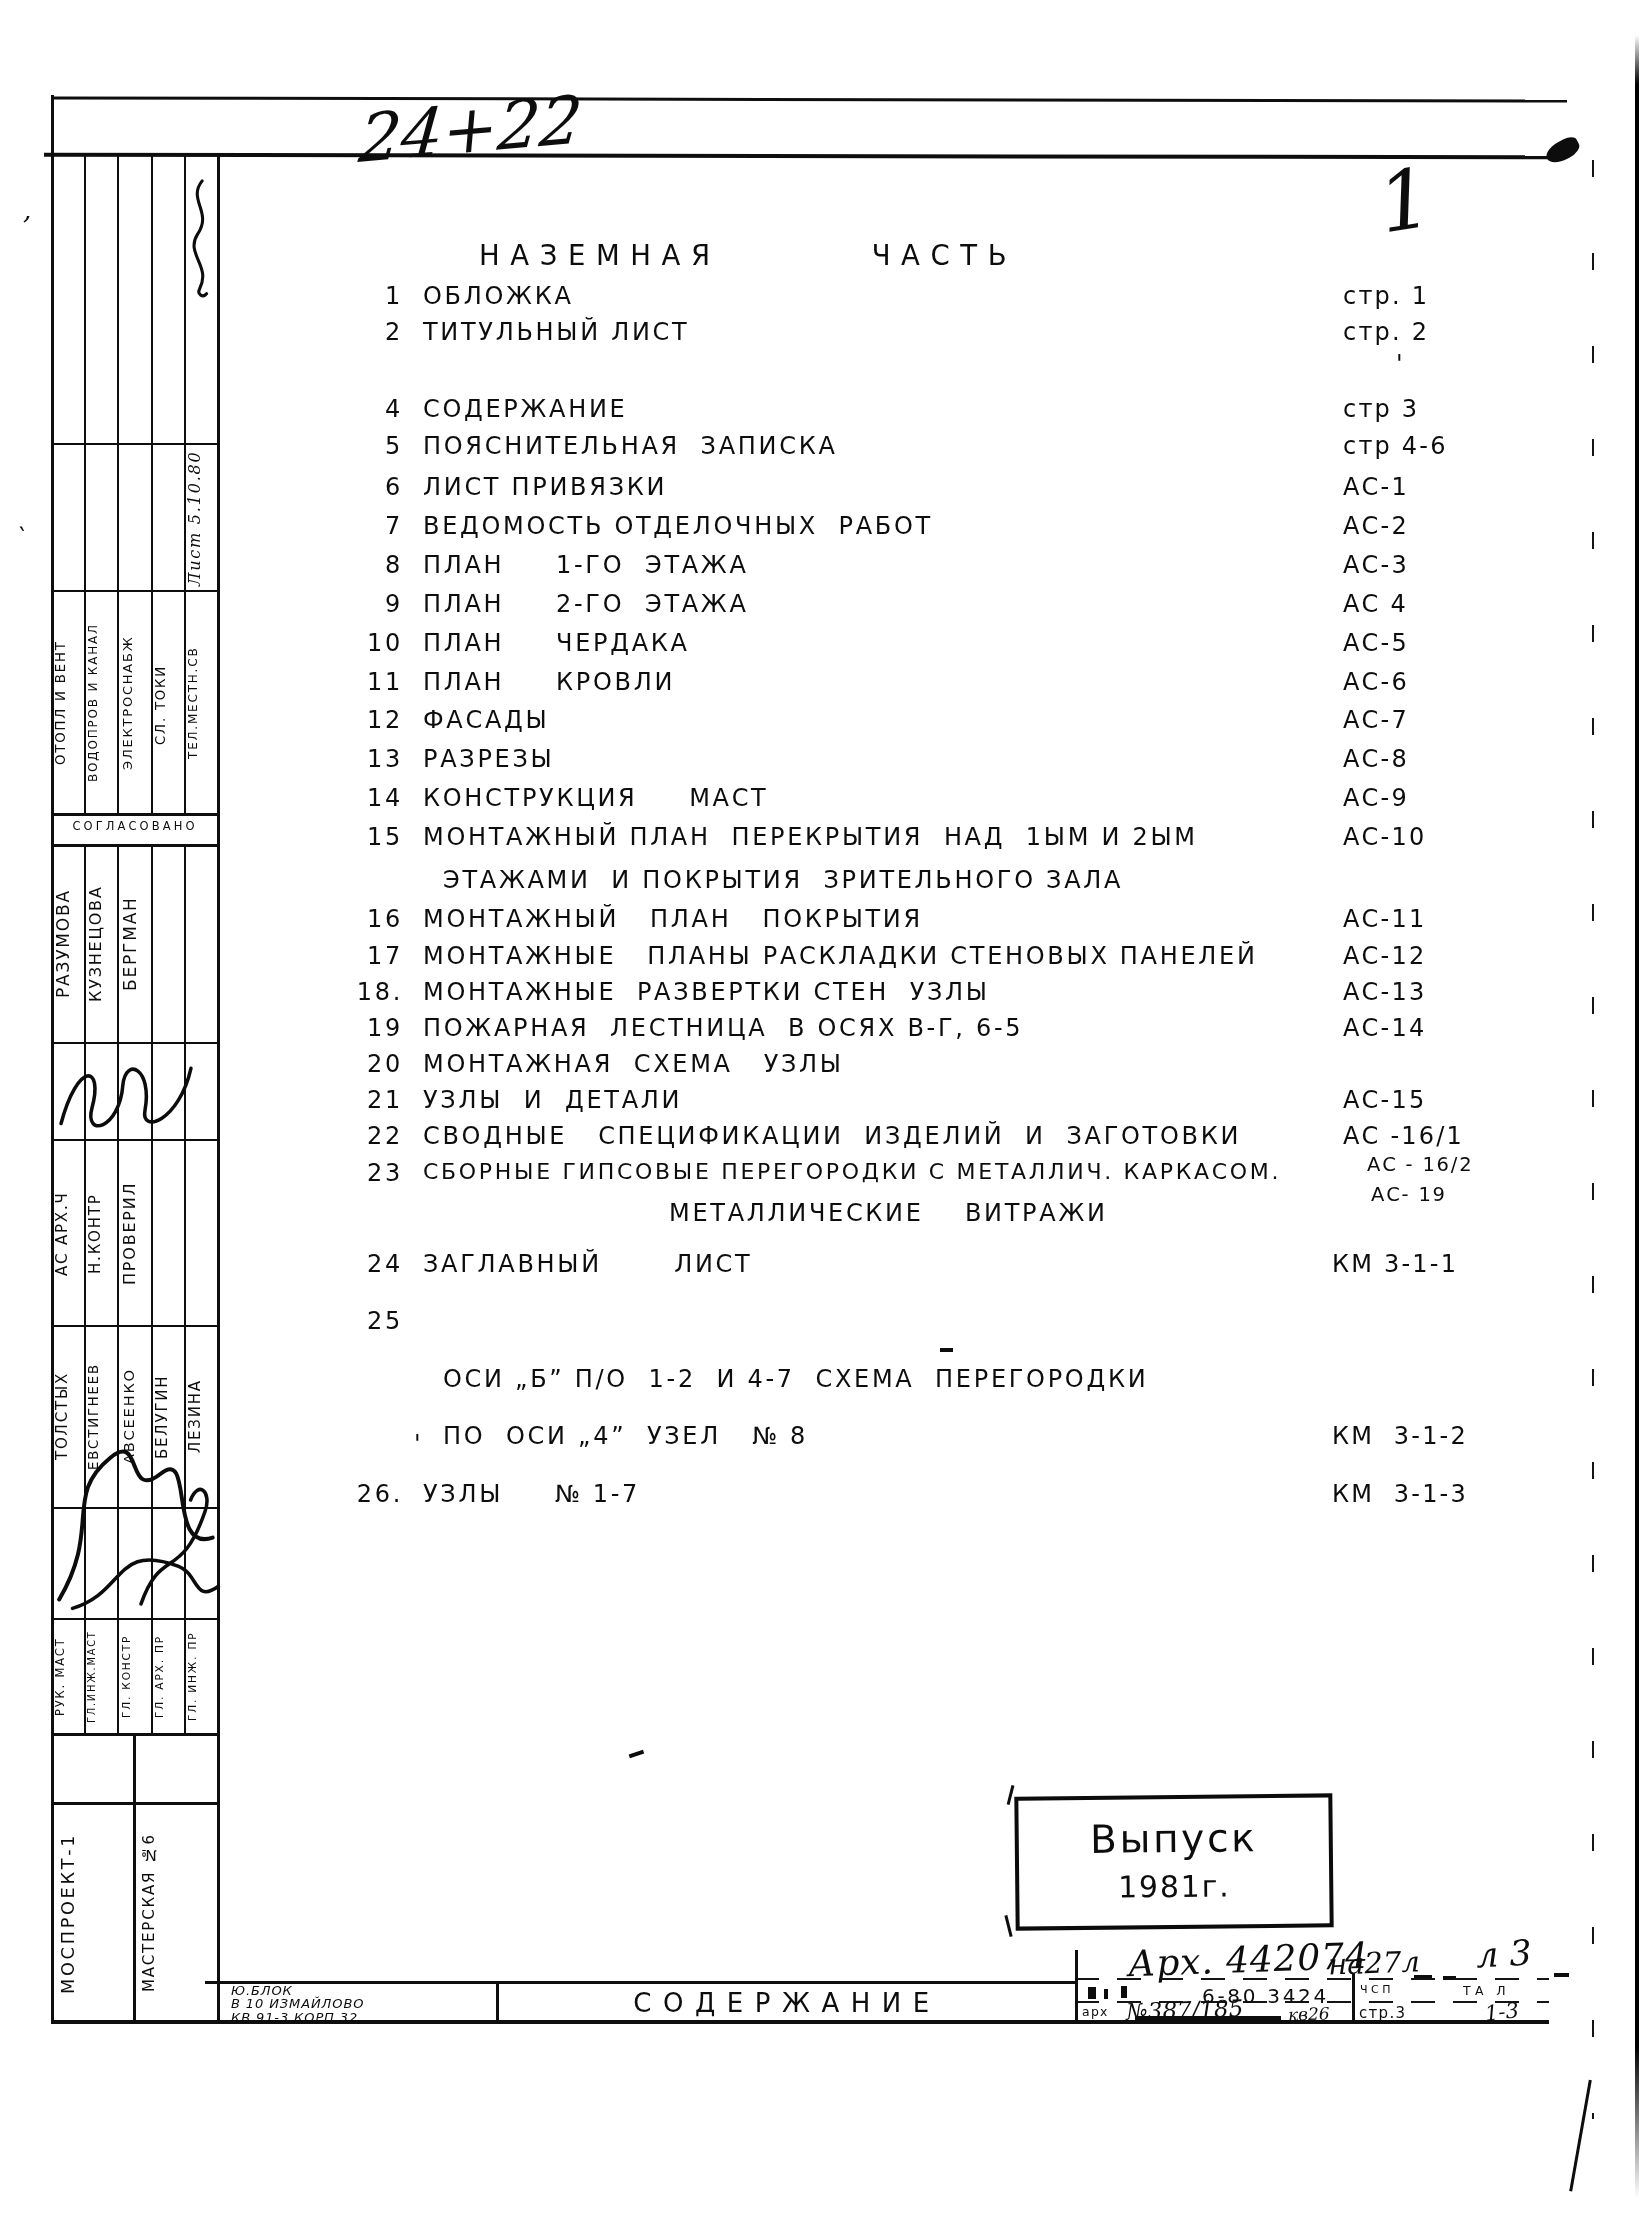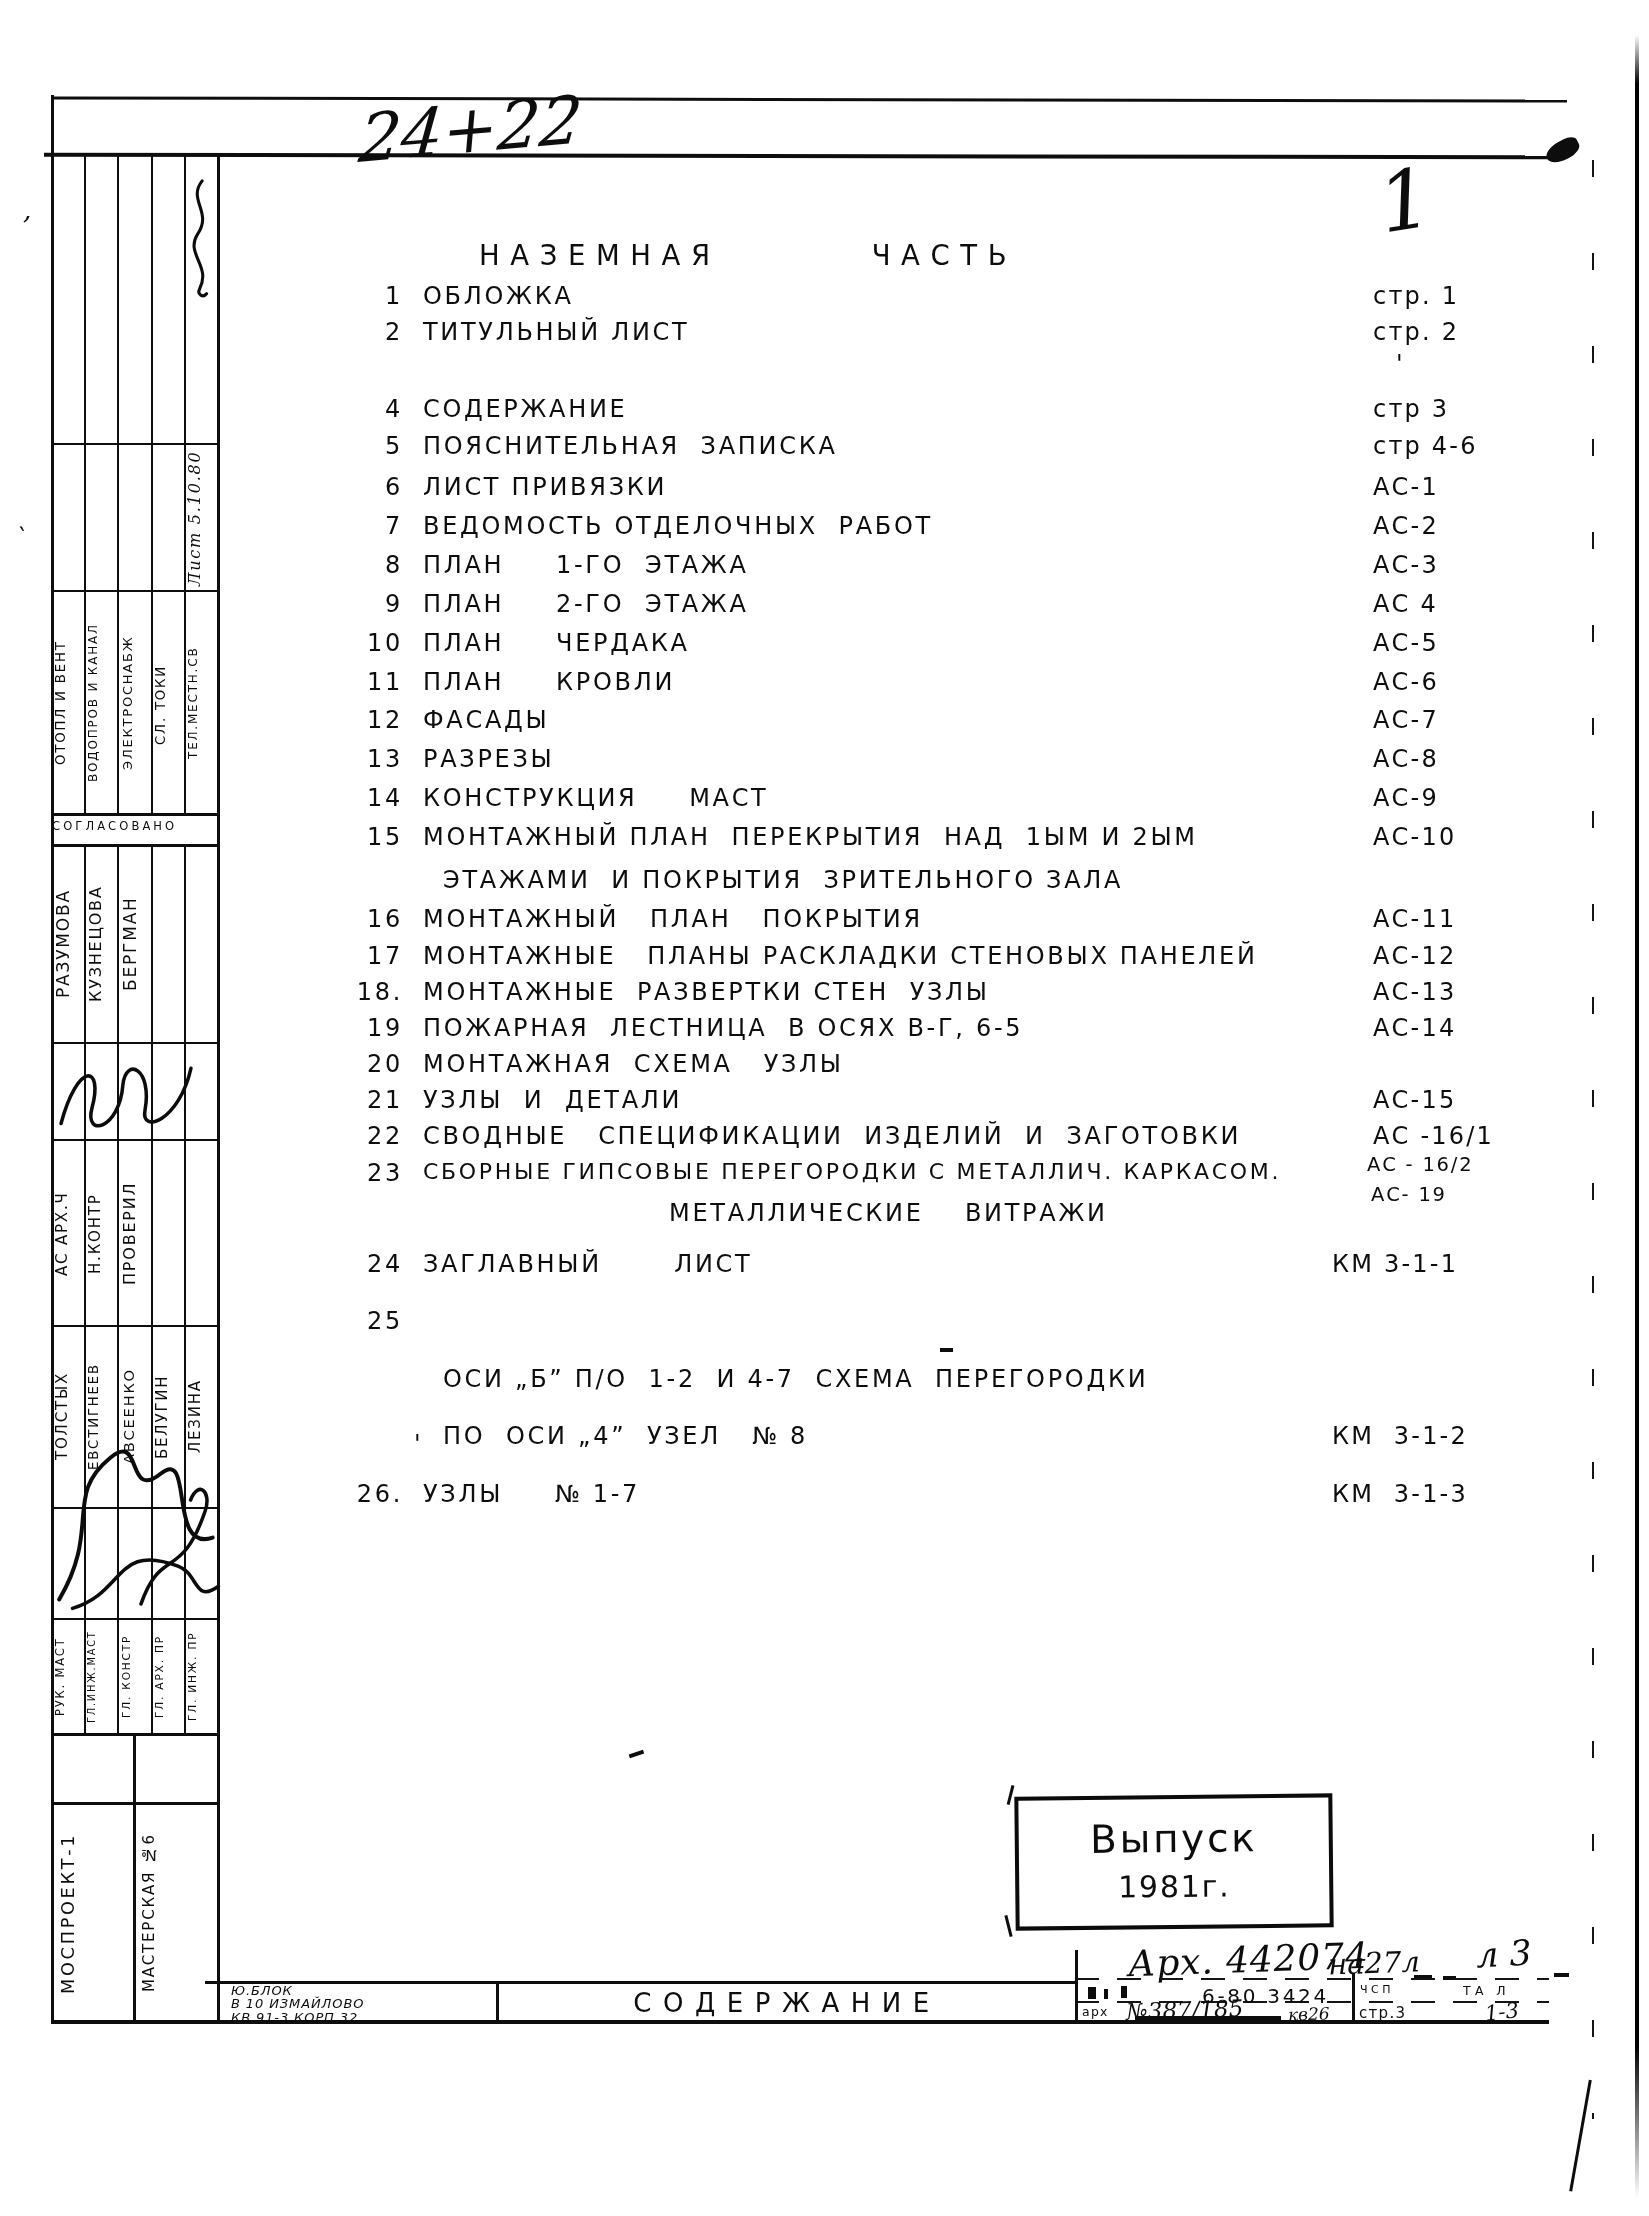--- a/index.html
+++ b/index.html
@@ -11,21 +11,21 @@
          background-image:repeating-linear-gradient(180deg,#141414 0 17px,transparent 17px 93px);}
   .dashh{position:absolute;height:2.2px;
          background-image:repeating-linear-gradient(90deg,#141414 0 24.4px,transparent 24.4px 42px);}
   .fadev{position:absolute;width:4px;
          background:linear-gradient(180deg,transparent 0,#000 49px,#000 93%,transparent 100%);}
   .row{position:absolute;left:337px;width:1170px;height:35px;font-size:24px;letter-spacing:2.7px;}
   .row .num{position:absolute;left:0;width:66px;text-align:right;white-space:pre;}
   .row .tt{position:absolute;left:86px;white-space:pre;}
   .row.cont .tt{left:106px;}
   .row.ctr .tt{left:332px;}
-  .row .ref{position:absolute;left:1036px;white-space:pre;letter-spacing:2.2px;}
+  .row .ref{position:absolute;left:1006px;white-space:pre;letter-spacing:2.2px;}
   .row.km .ref{left:995px;}
   .hdr{position:absolute;left:479px;top:239px;font-size:27.5px;letter-spacing:10.6px;word-spacing:31px;white-space:pre;}
   .vtext{position:absolute;writing-mode:vertical-rl;transform:rotate(180deg);
          text-align:center;letter-spacing:1.8px;}
   .hand{font-family:"DejaVu Serif", serif;font-style:italic;}
   .mark{position:absolute;background:#0d0d0d;}
   .box{position:absolute;left:1015px;top:1795px;width:310px;height:126px;border:4.4px solid #0b0b0b;
        transform:rotate(-0.6deg);}
   .box .w1{position:absolute;left:0;right:0;top:17px;text-align:center;font-size:39px;letter-spacing:2.7px;}
   .box .w2{position:absolute;left:0;right:0;top:70px;text-align:center;font-size:30px;letter-spacing:1.8px;}
@@ -221,21 +221,21 @@
     <path d="M48 12 C14 55 72 82 38 132 C8 178 70 204 42 258 C36 270 50 278 58 268" stroke-width="7"></path>
   </svg>
   <div class="vtext hand" style="left:185px;top:448px;width:32px;height:140px;font-size:16px;">Лист 5.10.80</div>
 
   <div class="vtext" style="left:53px;top:596px;width:30px;height:213px;font-size:13.3px;">ОТОПЛ И ВЕНТ</div>
   <div class="vtext" style="left:86px;top:594px;width:30px;height:217px;font-size:12px;">ВОДОПРОВ И КАНАЛ</div>
   <div class="vtext" style="left:120px;top:596px;width:30px;height:213px;font-size:13px;">ЭЛЕКТРОСНАБЖ</div>
   <div class="vtext" style="left:153px;top:634px;width:30px;height:142px;font-size:13.3px;">СЛ. ТОКИ</div>
   <div class="vtext" style="left:186px;top:596px;width:30px;height:213px;font-size:12px;">ТЕЛ.МЕСТН.СВ</div>
 
-  <div style="position:absolute;left:52px;top:819px;width:166px;text-align:left;font-size:11.5px;letter-spacing:3.1px;">СОГЛАСОВАНО</div>
+  <div style="position:absolute;left:52px;top:819px;width:166px;text-align:center;font-size:11.5px;letter-spacing:3.1px;">СОГЛАСОВАНО</div>
 
   <div class="vtext" style="left:53px;top:853px;width:30px;height:182px;font-size:17px;">РАЗУМОВА</div>
   <div class="vtext" style="left:86px;top:853px;width:30px;height:182px;font-size:16px;">КУЗНЕЦОВА</div>
   <div class="vtext" style="left:120px;top:853px;width:30px;height:182px;font-size:17px;">БЕРГМАН</div>
 
   <svg class="sig" style="left:53px;top:1044px;" width="146" height="95" viewBox="0 0 330 215">
     <path d="M18 180 C55 40 115 45 88 145 C70 212 150 195 158 92 C165 28 225 55 208 150 C198 205 285 175 312 55" stroke-width="8"></path>
   </svg>
 
   <div class="vtext" style="left:53px;top:1146px;width:30px;height:175px;font-size:15px;">АС АРХ.Ч</div>

